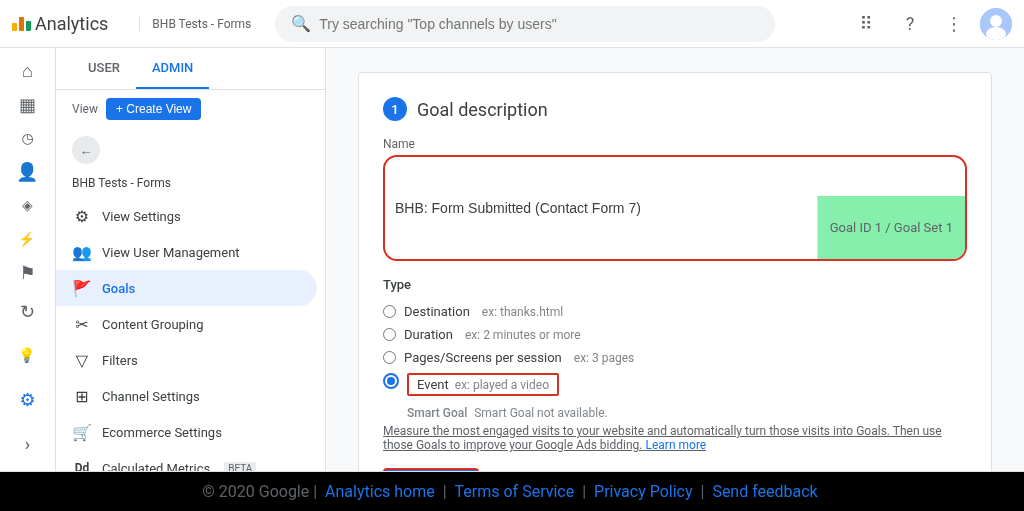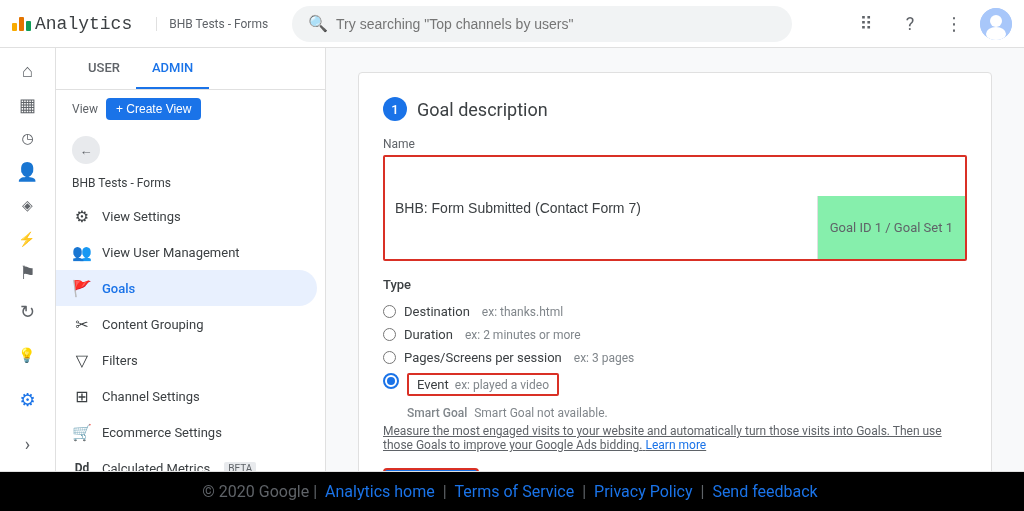--- a/index.html
+++ b/index.html
@@ -3,21 +3,21 @@
   <meta charset="utf-8">
   <style>
     * { box-sizing: border-box; margin: 0; padding: 0; }
     body { font-family: 'Google Sans', Roboto, Arial, sans-serif; font-size: 13px; color: #3c4043; background: #f1f3f4; display: flex; flex-direction: column; height: 511px; overflow: hidden; }
 
     
     .topbar { background: #fff; height: 48px; display: flex; align-items: center; padding: 0 12px; border-bottom: 1px solid #e0e0e0; flex-shrink: 0; gap: 8px; }
     .logo-icon { display: flex; align-items: center; gap: 4px; }
     .logo-bars { display: flex; gap: 2px; align-items: flex-end; }
     .logo-bar { width: 5px; border-radius: 1px; }
-    .analytics-title { font-size: 18px; color: #3c4043; font-weight: 400; margin-right: 12px; font-family: Liberation Mono, monospace; }
+    .analytics-title { font-size: 18px; color: #3c4043; font-weight: 400; margin-right: 19px; }
     .account-info { font-size: 12px; color: #5f6368; border-left: 1px solid #e0e0e0; padding-left: 12px; margin-left: 4px; }
     .search-bar { flex: 1; max-width: 500px; background: #f1f3f4; border-radius: 24px; display: flex; align-items: center; padding: 0 16px; height: 36px; margin: 0 16px; }
     .search-bar input { border: none; background: transparent; outline: none; font-size: 14px; color: #3c4043; width: 100%; }
     .search-icon-char { color: #5f6368; margin-right: 8px; font-size: 16px; }
     .topbar-right { margin-left: auto; display: flex; align-items: center; gap: 8px; }
     .icon-btn { width: 36px; height: 36px; border-radius: 50%; display: flex; align-items: center; justify-content: center; cursor: pointer; color: #5f6368; font-size: 18px; }
     .avatar { width: 32px; height: 32px; border-radius: 50%; background: #a8c7fa; display: flex; align-items: center; justify-content: center; overflow: hidden; }
 
     
     .main-container { display: flex; flex: 1; overflow: hidden; }
@@ -47,21 +47,21 @@
     
     .content-area { flex: 1; overflow-y: auto; padding: 24px 32px; background: #f8f9fa; }
 
     
     .section-card { background: #fff; border-radius: 4px; border: 1px solid #e0e0e0; padding: 24px; margin-bottom: 16px; max-width: 780px; }
     .section-header { display: flex; align-items: center; gap: 10px; margin-bottom: 16px; }
     .step-circle { width: 24px; height: 24px; border-radius: 50%; background: #1a73e8; color: #fff; font-size: 13px; font-weight: 500; display: flex; align-items: center; justify-content: center; flex-shrink: 0; }
     .section-title { font-size: 18px; color: #3c4043; font-weight: 400; }
 
     .field-label { font-size: 12px; color: #5f6368; margin-bottom: 4px; }
-    .name-input-row { display: flex; align-items: center; gap: 0; border: 2px solid #d93025; border-radius: 2px; overflow: hidden; margin-bottom: 16px; justify-content: center; }
+    .name-input-row { display: flex; align-items: center; gap: 0; border: 2px solid #d93025; border-radius: 14px; overflow: hidden; margin-bottom: 16px; justify-content: center; }
     .name-input { flex: 1; border: none; outline: none; padding: 8px 10px; font-size: 14px; color: #3c4043; }
     .goal-id-badge { background: #86efac; border-left: 1px solid #e0e0e0; padding: 24px 12px; font-size: 13px; color: #5f6368; white-space: nowrap; margin-top: 39px; }
 
     .type-label { font-size: 13px; font-weight: 500; color: #3c4043; margin-bottom: 8px; }
     .radio-option { display: flex; align-items: center; gap: 8px; padding: 4px 0; cursor: pointer; }
     .radio-option input[type="radio"] { accent-color: #1a73e8; }
     .radio-text { font-size: 13px; color: #3c4043; }
     .radio-example { font-size: 12px; color: #80868b; margin-left: 4px; }
 
     .smart-goal-row { font-size: 12px; color: #80868b; margin: 6px 0 4px 24px; }

